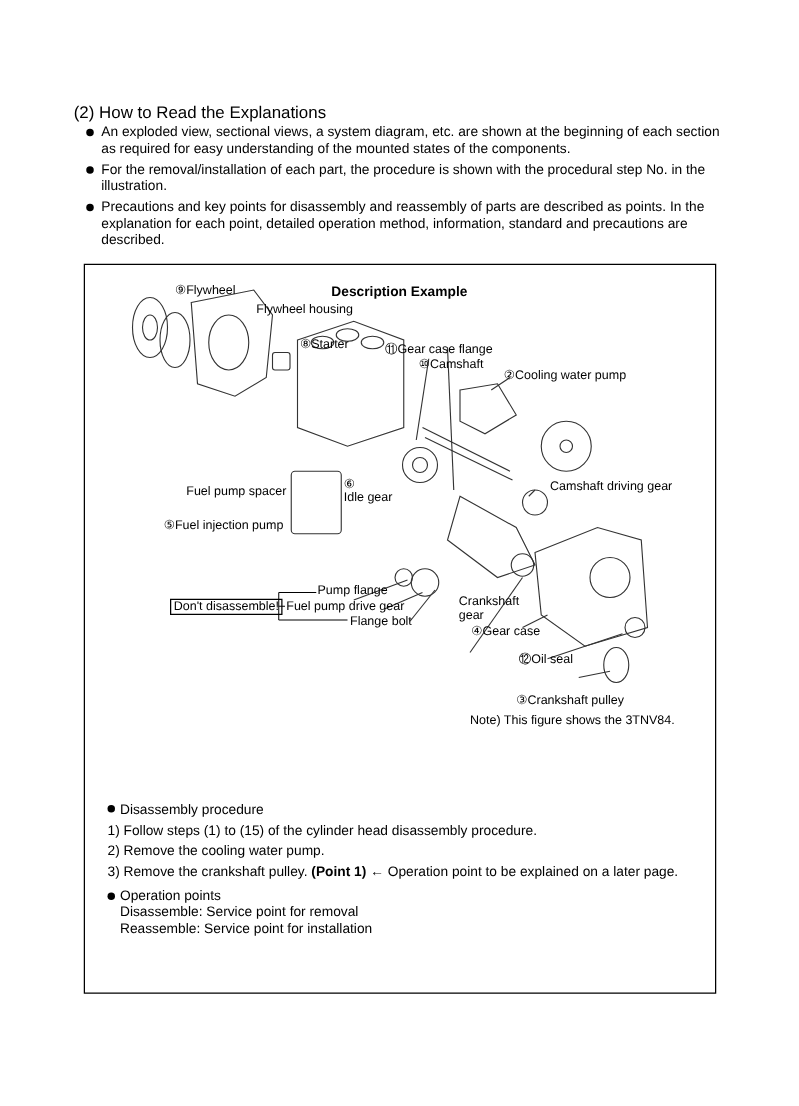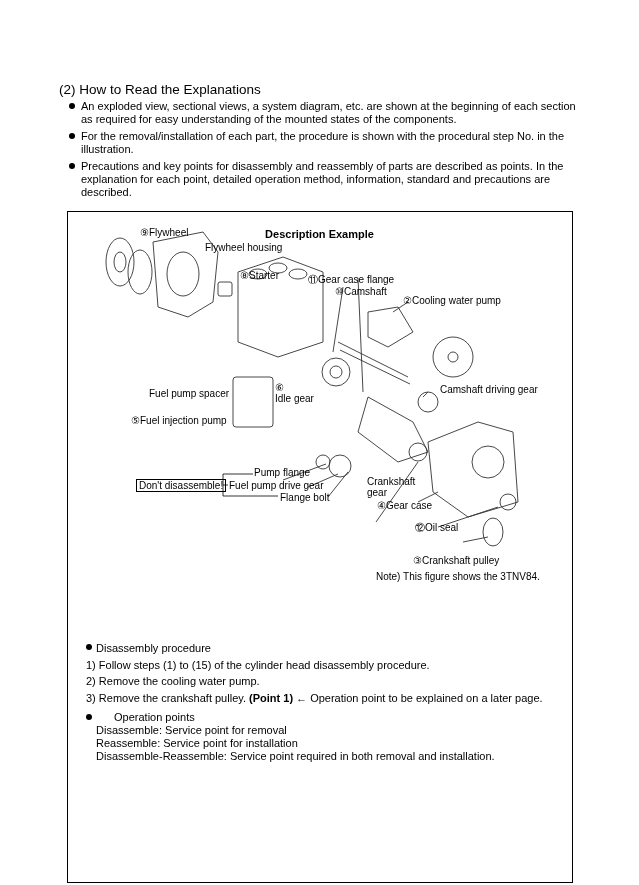--- a/index.html
+++ b/index.html
@@ -4,31 +4,31 @@
 <style>
   html, body { margin:0; padding:0; background:#ffffff; }
   body { width:639px; height:885px; position:relative; overflow:hidden;
          font-family:"Liberation Sans", sans-serif; color:#000; }
   .section-title { position:absolute; left:59px; top:82px; font-size:13.5px; }
   .bullets { position:absolute; left:69px; top:100px; width:520px; font-size:11px; line-height:13px; }
   .bullet { position:relative; padding-left:12px; margin-bottom:4px; }
   .bullet .dot { position:absolute; left:0; top:3px; width:6px; height:6px; border-radius:50%; background:#000; }
   .bullet b { font-weight:normal; }
   .desc-title { position:absolute; left:0; width:639px; top:199px; text-align:center; font-size:11px; font-weight:bold;margin-top:29px; }
-  .box { position:absolute; left:67px; top:211px; width:506px; height:672px; border:1.5px solid #000; box-sizing:border-box; }
+  .box { position:absolute; left:67px; top:211px; width:506px; height:584px; border:1.5px solid #000; box-sizing:border-box; }
   .diagram { position:absolute; left:0; top:0; width:506px; height:380px; }
   .lbl { position:absolute; font-size:10px; white-space:nowrap; line-height:11px; }
   .dont { position:absolute; left:68px; top:267px; font-size:10px; border:1px solid #000; padding:0 2px; line-height:11px; }
   .note { position:absolute; left:308px; top:359px; font-size:10px; }
   .job { position:absolute; left:4px; top:398px; font-size:11px; }
   .proc { position:absolute; left:18px; top:428px; font-size:11px; line-height:16.5px; }
   .proc .hdr { position:relative; padding-left:10px; }
   .proc .hdr .dot { position:absolute; left:0; top:4px; width:6px; height:6px; border-radius:50%; background:#000; }
   .ops { position:absolute; left:18px; top:499px; font-size:11px; line-height:13px; }
-  .ops .hdr { position:relative; padding-left:28px; }
+  .ops .hdr { position:relative; padding-left:10px; }
   .ops .hdr .dot { position:absolute; left:0; top:3px; width:6px; height:6px; border-radius:50%; background:#000; }
   .ops .line { padding-left:10px; }
 </style>
 </head>
 <body>
 
 <div class="section-title">(2) How to Read the Explanations</div>
 
 <div class="bullets">
   <div class="bullet">
@@ -147,15 +147,14 @@
     </div>
   </div>
 
   <div class="ops">
     <div class="hdr">
       <span class="dot"></span>
       <span>Operation points</span>
     </div>
     <div class="line">Disassemble: Service point for removal</div>
     <div class="line">Reassemble: Service point for installation</div>
-    <div class="line">Disassemble-Reassemble: Service point required in both removal and installation.</div>
   </div>
 </div>
 
 </body></html>

